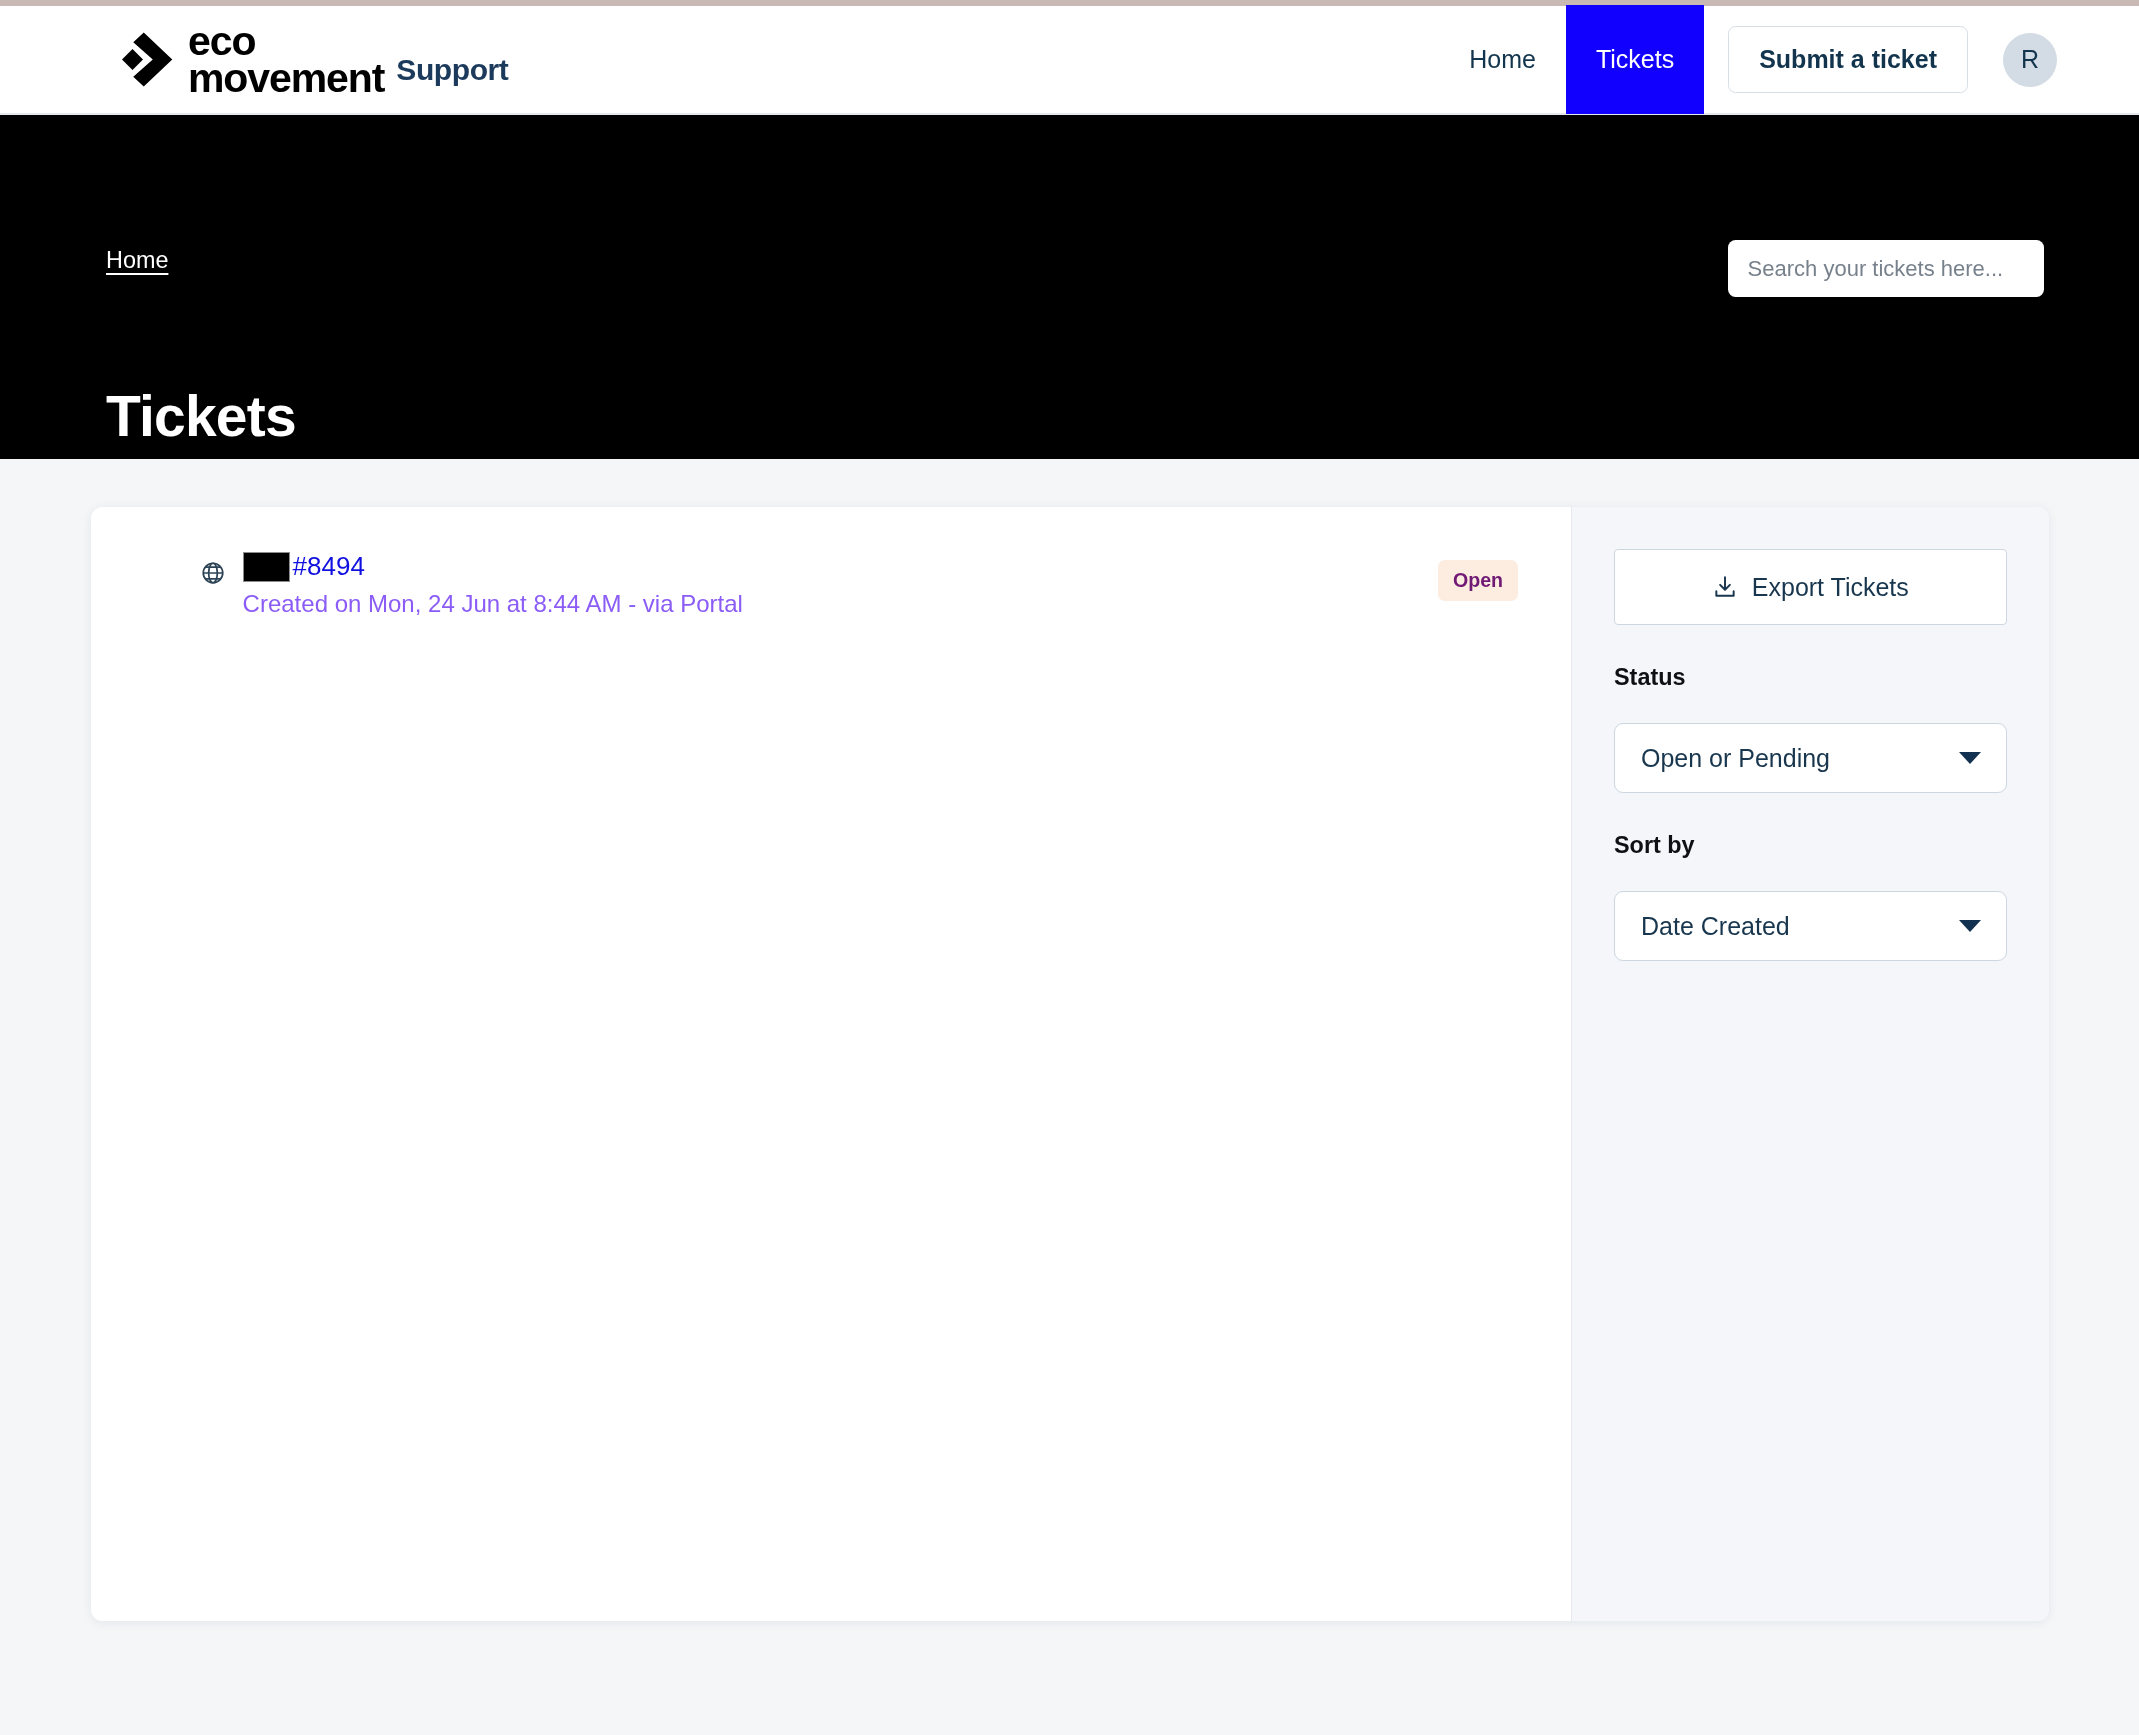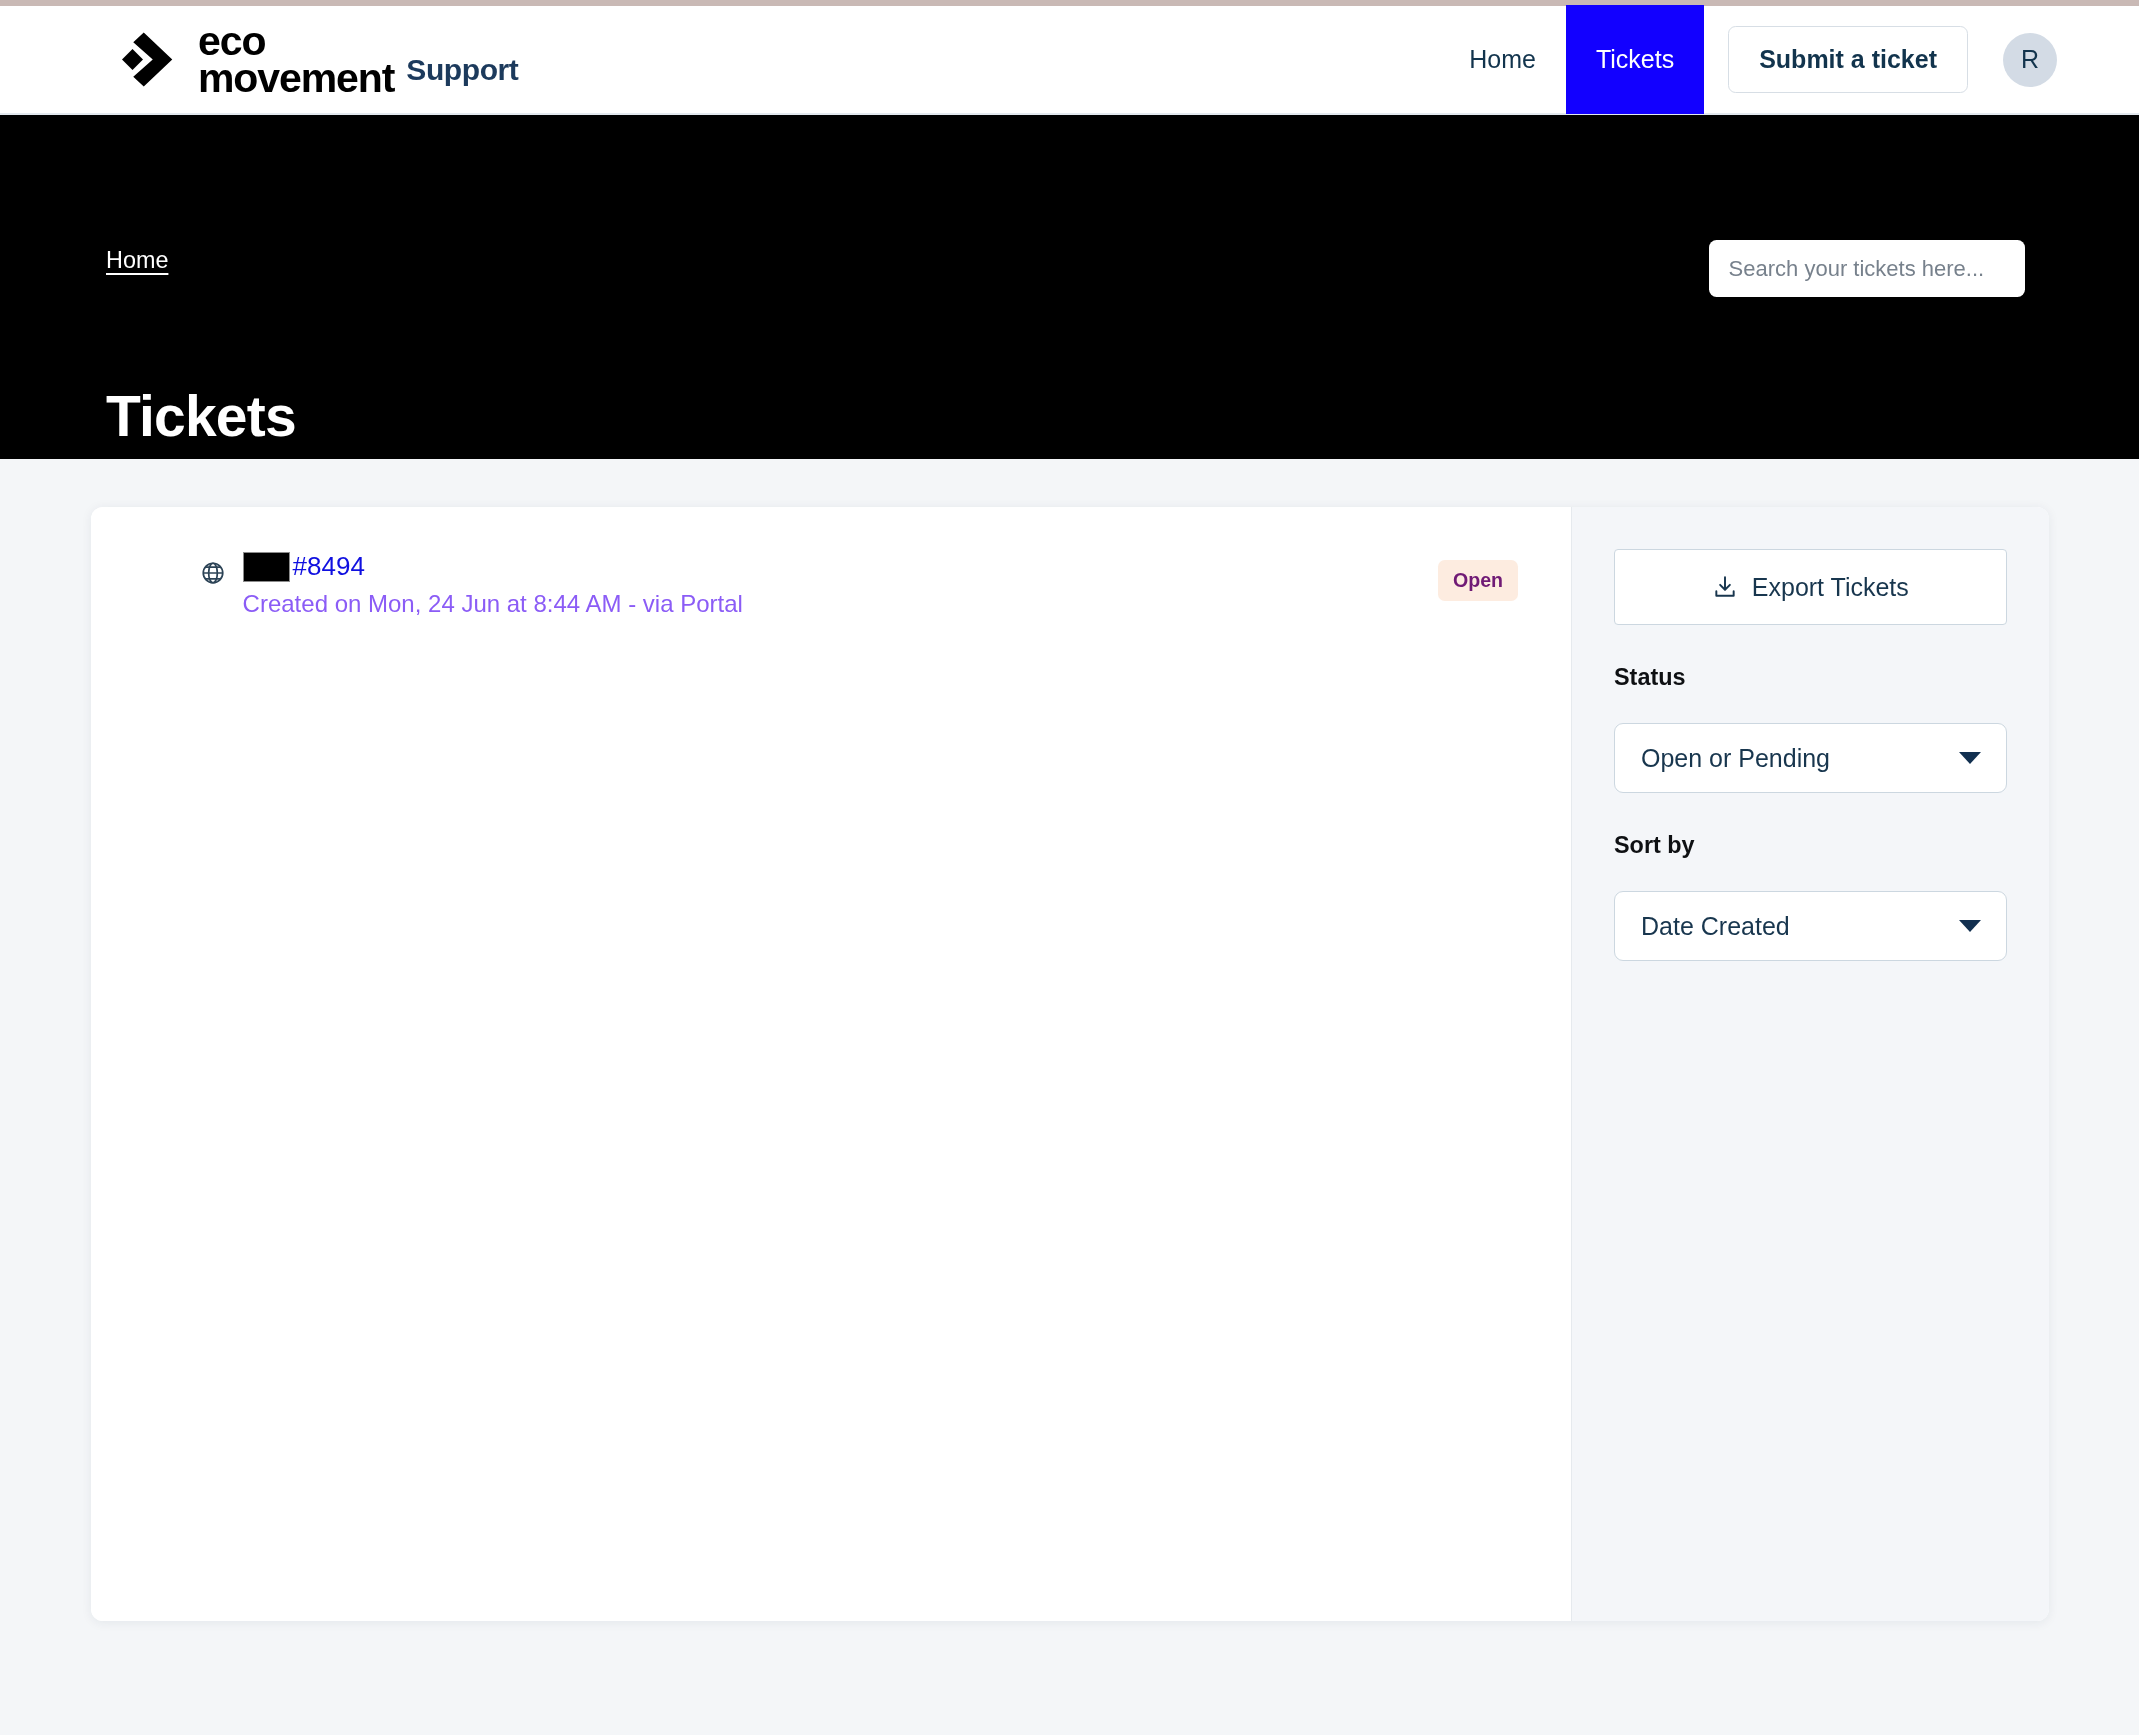--- a/index.html
+++ b/index.html
@@ -27,21 +27,21 @@
     display: flex;
     align-items: center;
     padding: 0 83px 0 106px;
     border-bottom: 2.3px solid #e3e9ef;
     position: relative;
   }
 
   .brand {
     display: flex;
     align-items: center;
-    gap: 18px;
+    gap: 8px;
   }
 
   .logo-mark { width: 74px; height: 57px; flex: none; }
 
   .logo-word {
     font-family: "Liberation Sans", sans-serif;
     font-weight: 700;
     font-size: 41px;
     line-height: 0.88;
     color: #000000;
@@ -136,21 +136,21 @@
     left: 106px;
     color: #ffffff;
     font-size: 57px;
     font-weight: 700;
     letter-spacing: -0.8px;
   }
 
   .search-wrap {
     position: absolute;
     top: 125px;
-    right: 115px;
+    right: 96px;
     width: 316px;
     height: 57px;
     display: flex;
     border-radius: 7.6px;
     overflow: hidden;
     background: #ffffff;
   }
 
   .search-input {
     flex: 1;

